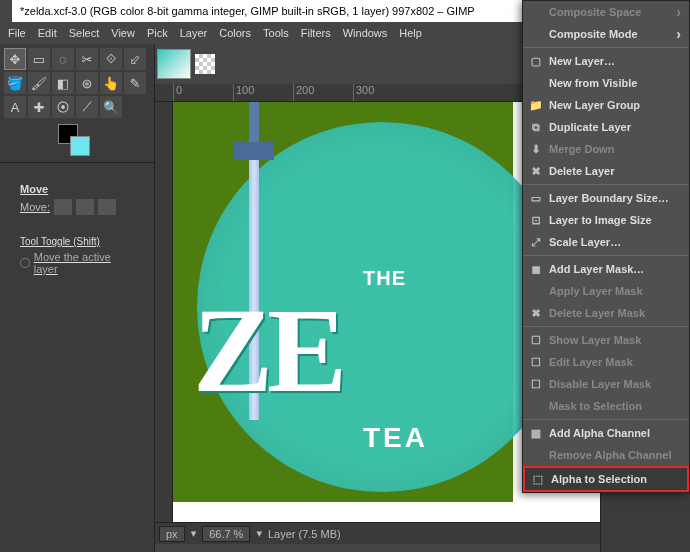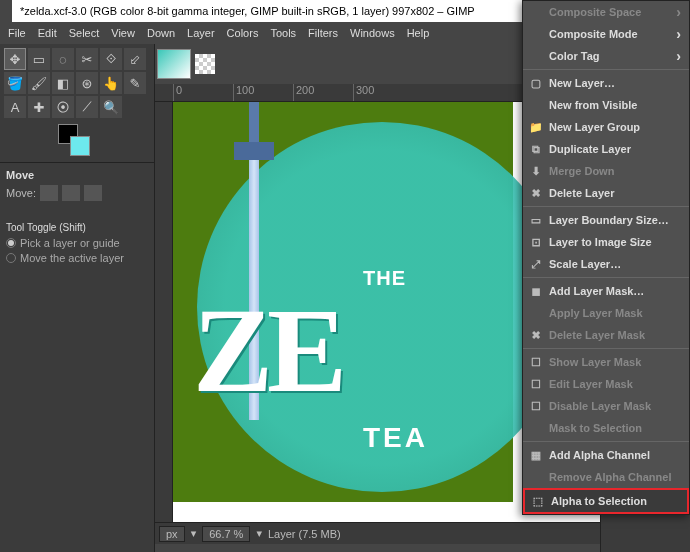--- a/index.html
+++ b/index.html
@@ -8,21 +8,21 @@
 .menubar { background: #454545; padding: 4px 8px; display: flex; gap: 12px; height: 22px; align-items: center; }
 .menubar span { cursor: pointer; }
 .main { display: flex; height: 508px; }
 .left { width: 155px; background: #3b3b3b; border-right: 1px solid #222; display: flex; flex-direction: column; }
 .toolbox { padding: 4px; display: flex; flex-wrap: wrap; gap: 2px; }
 .tool { width: 22px; height: 22px; background: #4a4a4a; display: flex; align-items: center; justify-content: center; color: #ccc; font-size: 13px; cursor: pointer; }
 .tool.active { background: #5a5a5a; border: 1px solid #888; }
 .swatches { padding: 6px; position: relative; height: 40px; }
 .swatch-fg { width: 20px; height: 20px; background: #000; border: 1px solid #888; position: absolute; left: 58px; top: 2px; }
 .swatch-bg { width: 20px; height: 20px; background: #6de8ee; border: 1px solid #888; position: absolute; left: 70px; top: 14px; }
-.toolopt { border-top: 1px solid #222; padding: 6px; }
+.toolopt { border-top: 1px solid #222; padding: 20px; text-decoration: underline; }
 .toolopt-title { font-weight: bold; margin-bottom: 4px; }
 .toolopt-row { display: flex; align-items: center; gap: 4px; margin-bottom: 21px; font-size: 10px; color: #bbb; }
 .mini-tool { width: 18px; height: 16px; background: #555; }
 .radio { display: flex; align-items: center; gap: 4px; font-size: 10px; color: #aaa; margin-bottom: 3px; }
 .radio-dot { width: 10px; height: 10px; border-radius: 50%; border: 1px solid #777; display: inline-block; }
 .radio-dot.on::after { content: ""; display: block; width: 6px; height: 6px; background: #ccc; border-radius: 50%; margin: 1px; }
 .center { flex: 1; background: #454545; display: flex; flex-direction: column; position: relative; }
 .thumb-strip { height: 40px; padding: 2px; display: flex; gap: 4px; align-items: center; }
 .thumb { width: 34px; height: 30px; background: linear-gradient(135deg,#3ac7b8,#fff); border: 1px solid #888; }
 .thumb2 { width: 20px; height: 20px; background: repeating-conic-gradient(#ccc 0 25%, #fff 0 50%) 0 0/8px 8px; }
@@ -69,21 +69,21 @@
 
 <div class="titlebar">
   <span>*zelda.xcf-3.0 (RGB color 8-bit gamma integer, GIMP built-in sRGB, 1 layer) 997x802 – GIMP</span>
 </div>
 
 <div class="menubar">
   <span>File</span>
   <span>Edit</span>
   <span>Select</span>
   <span>View</span>
-  <span>Down</span>
+  <span>Pick</span>
   <span>Layer</span>
   <span>Colors</span>
   <span>Tools</span>
   <span>Filters</span>
   <span>Windows</span>
   <span>Help</span>
 </div>
 
 <div class="main">
   <div class="left">
@@ -113,24 +113,20 @@
     <div class="toolopt">
       <div class="toolopt-title">Move</div>
       <div class="toolopt-row">
         <span>Move:</span>
         <div class="mini-tool"></div>
         <div class="mini-tool"></div>
         <div class="mini-tool"></div>
       </div>
       <div style="font-size:10px;margin:4px 0;">Tool Toggle  (Shift)</div>
       <div class="radio">
-        <span class="radio-dot on"></span>
-        <span>Pick a layer or guide</span>
-      </div>
-      <div class="radio">
         <span class="radio-dot"></span>
         <span>Move the active layer</span>
       </div>
     </div>
   </div>
 
   <div class="center">
     <div class="thumb-strip">
       <div class="thumb"></div>
       <div class="thumb2"></div>
@@ -214,23 +210,20 @@
   </div>
 </div>
 
 <div class="context-menu">
   <div class="ctx-item disabled arrow">
       <span>Composite Space</span>
     </div>
   <div class="ctx-item arrow">
       <span>Composite Mode</span>
     </div>
-  <div class="ctx-item arrow">
-      <span>Color Tag</span>
-    </div>
   <div class="ctx-sep"></div>
   <div class="ctx-item">
       <span class="ctx-icon">▢</span>
       <span>New Layer…</span>
     </div>
   <div class="ctx-item">
       <span>New from Visible</span>
     </div>
   <div class="ctx-item">
       <span class="ctx-icon">📁</span>

